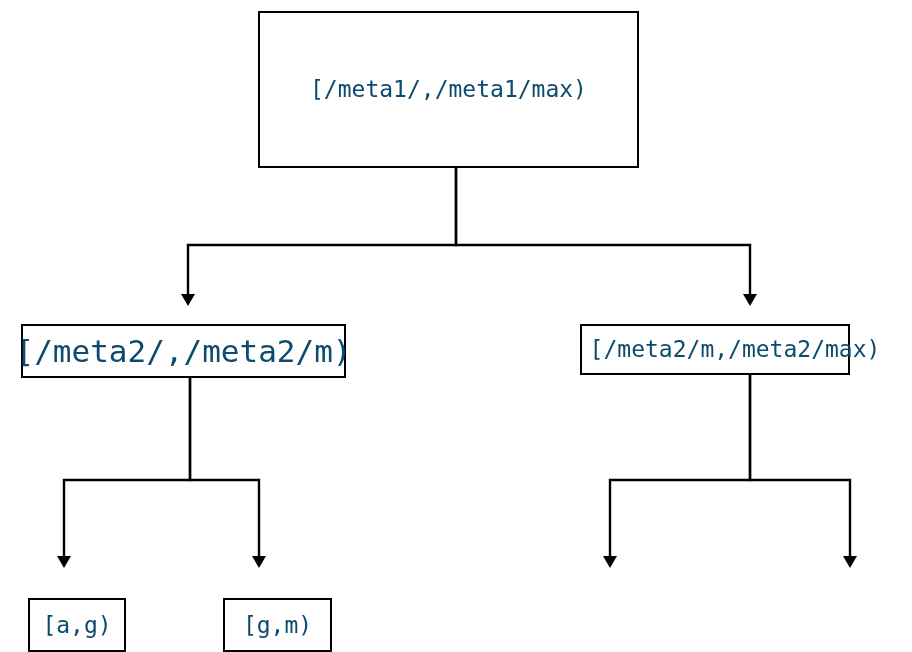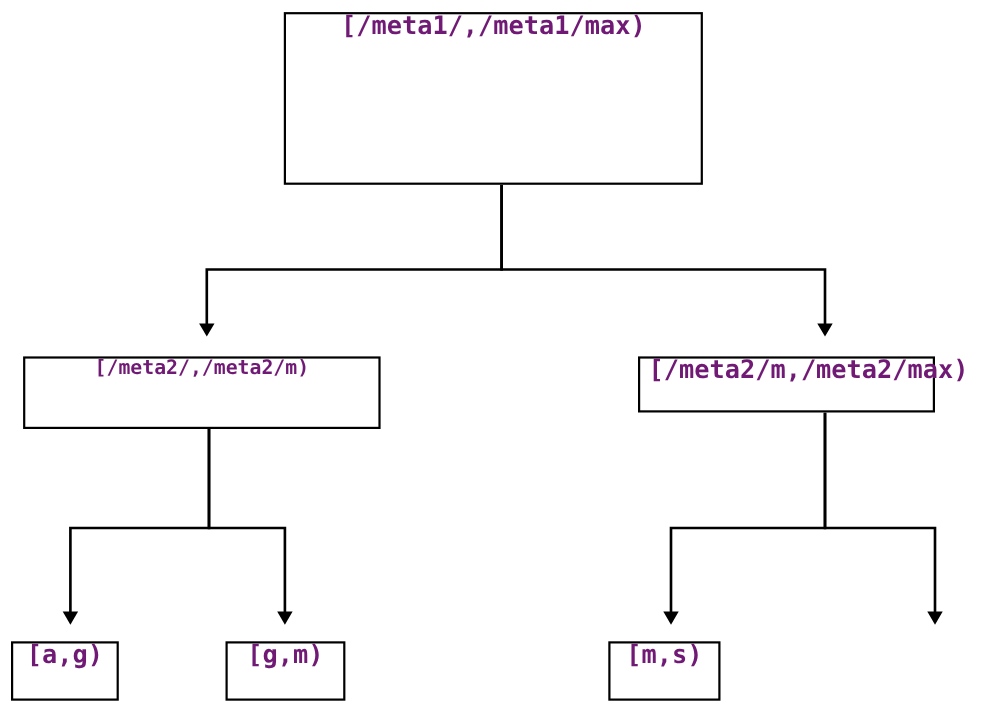--- a/index.html
+++ b/index.html
@@ -14,52 +14,53 @@
     background: #ffffff;
     overflow: hidden;
     font-family: "DejaVu Sans Mono", "Liberation Mono", monospace;
   }
   .node {
     position: absolute;
     box-sizing: border-box;
     border: 2px solid #000000;
     background: #ffffff;
     display: flex;
+    align-items: center;
     justify-content: center;
-    color: #701a75;
+    color: #0c4a6e;
     white-space: pre;
     line-height: 1;
-    font-weight: bold;
   }
   .node-root {
     left: 258px;
     top: 11px;
     width: 381px;
     height: 157px;
     font-size: 23px;
   }
   .node-mid-left {
     left: 21px;
     top: 324px;
     width: 325px;
-    height: 66px;
-    font-size: 18px;
+    height: 54px;
+    font-size: 31px;
   }
   .node-mid-right {
     left: 580px;
     top: 324px;
     width: 270px;
     height: 51px;
     font-size: 23px;
     padding-left: 40px;
   }
   .node-leaf {
-    top: 583px;
+    top: 598px;
     height: 54px;
     font-size: 23px;
+    margin-left: 18px;
   }
   .leaf-1 { left: 10px;  width: 98px; }
   .leaf-2 { left: 205px; width: 109px; }
   .leaf-3 { left: 553px; width: 102px; }
   .leaf-4 { left: 779px; width: 122px; }
 
   .edge-layer {
     position: absolute;
     left: 0;
     top: 0;
@@ -127,18 +128,15 @@
   </div>
 
   <div class="node node-leaf leaf-1">
     <span>[a,g)</span>
   </div>
 
   <div class="node node-leaf leaf-2">
     <span>[g,m)</span>
   </div>
 
-  <div class="node node-leaf leaf-3">
-    <span>[m,s)</span>
-  </div>
 
 
 </div>
 
 </body></html>

